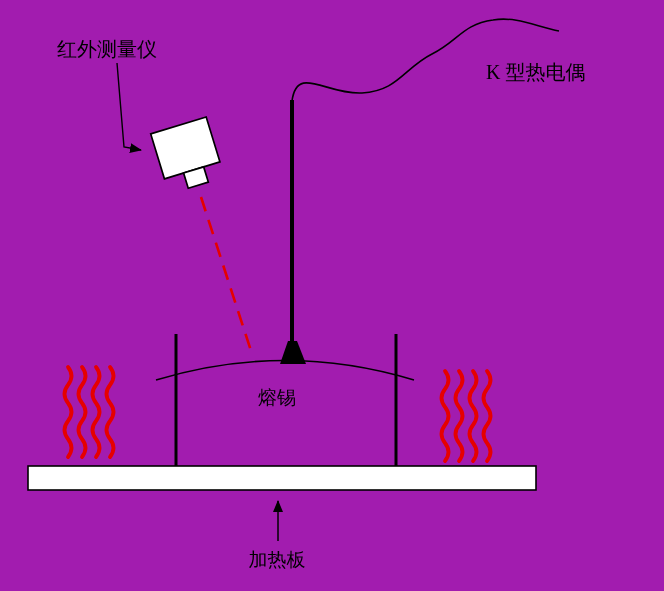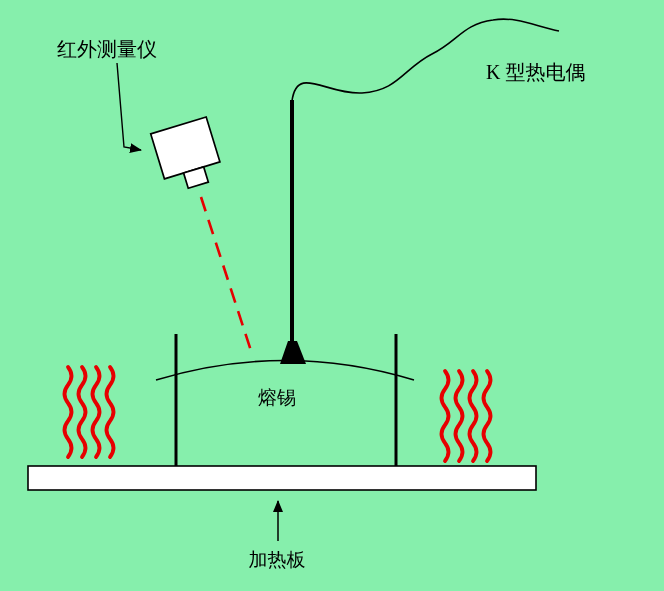--- a/index.html
+++ b/index.html
@@ -4,21 +4,21 @@
 <style>
   html, body {
     margin: 0;
     padding: 0;
     background: #ffffff;
   }
   .stage {
     position: relative;
     width: 664px;
     height: 591px;
-    background: #86efac;
+    background: #a21caf;
     overflow: hidden;
   }
   svg { display: block; }
   text {
     font-family: "Liberation Serif", "DejaVu Serif", serif;
     fill: #000000;
   }
 </style>
 </head>
 <body>

